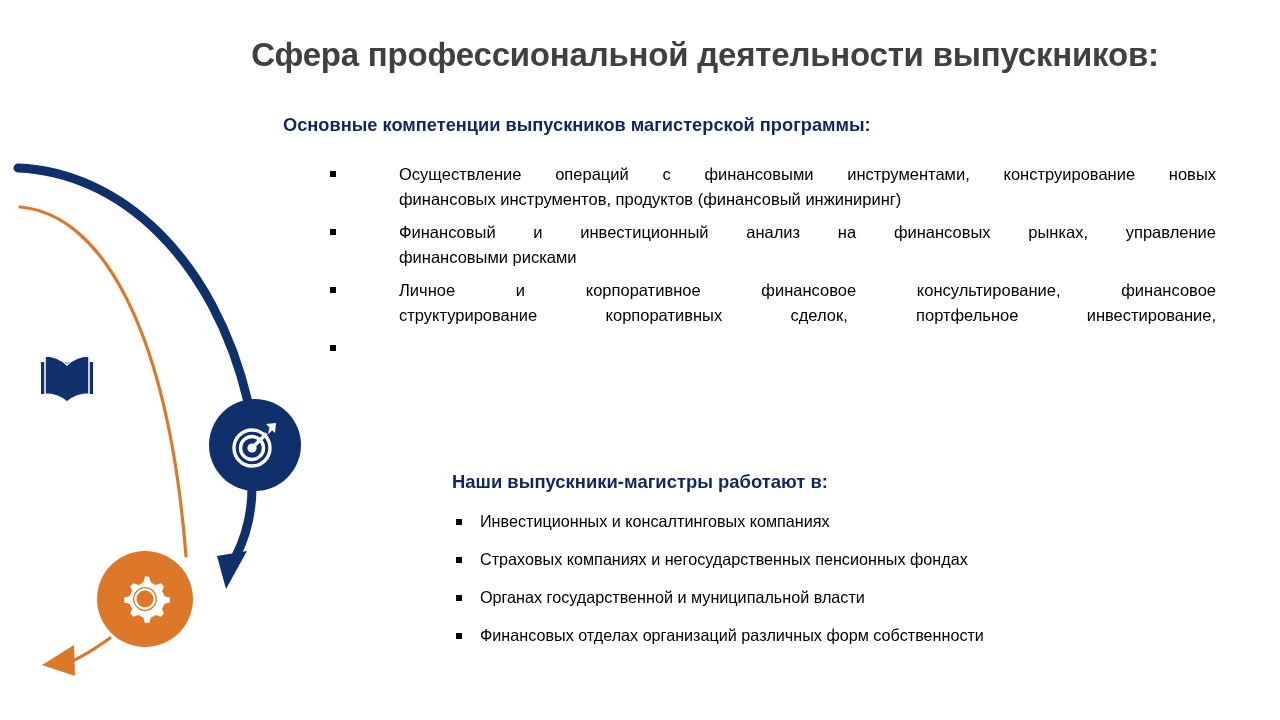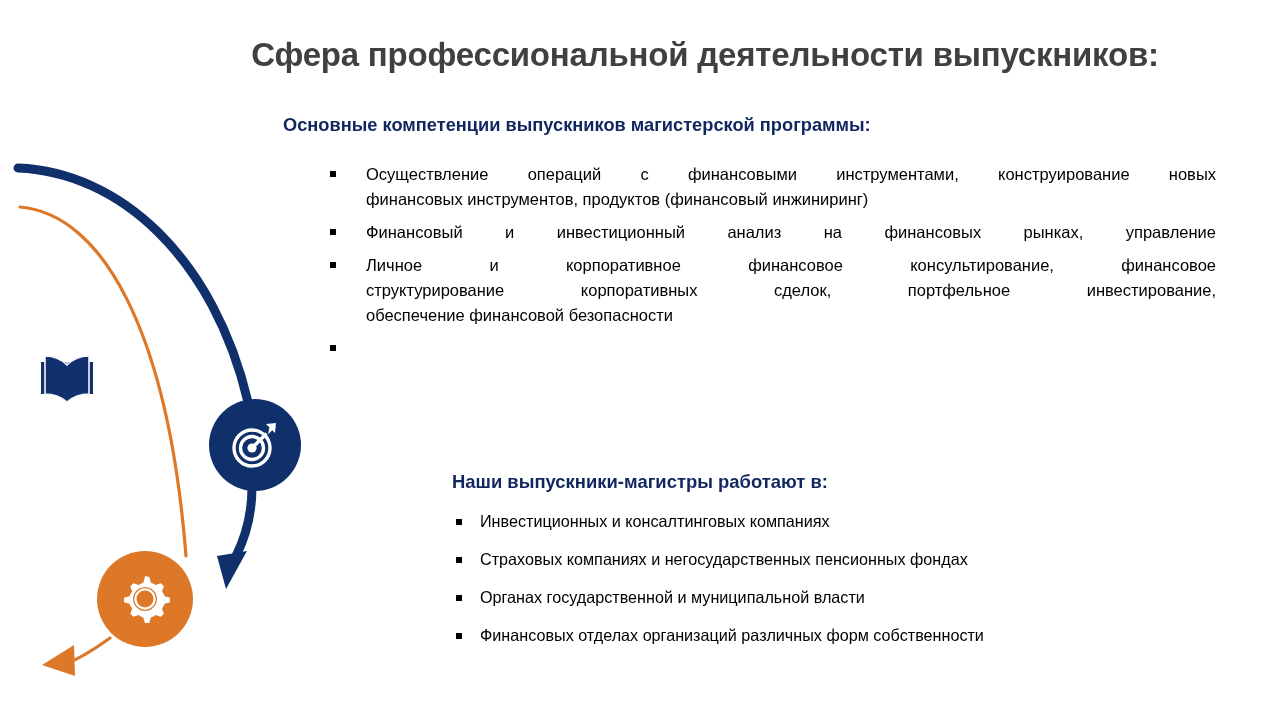--- a/index.html
+++ b/index.html
@@ -95,20 +95,21 @@
   #list1 {
     position: absolute;
     left: 330px;
     top: 162px;
     width: 886px;
   }
   #list1 .row {
     display: flex;
     align-items: flex-start;
     margin-bottom: 8px;
+    gap: 33px;
   }
   #list1 .sq {
     flex: 0 0 auto;
     width: 6px;
     height: 6px;
     background: #000000;
     margin: 9px 30px 0 0;
   }
   #list1 .txt {
     flex: 1 1 auto;
@@ -262,28 +263,28 @@
       <div class="sq"></div>
       <div class="txt">
         <span class="j">Осуществление операций с финансовыми инструментами, конструирование новых</span>
         <span class="l">финансовых инструментов, продуктов (финансовый инжиниринг)</span>
       </div>
     </div>
     <div class="row">
       <div class="sq"></div>
       <div class="txt">
         <span class="j">Финансовый и инвестиционный анализ на финансовых рынках, управление</span>
+        <span class="l">финансовыми рисками</span>
       </div>
     </div>
     <div class="row">
       <div class="sq"></div>
       <div class="txt">
         <span class="j">Личное и корпоративное финансовое консультирование, финансовое</span>
         <span class="j">структурирование корпоративных сделок, портфельное инвестирование,</span>
-        <span class="l">обеспечение финансовой безопасности</span>
       </div>
     </div>
     <div class="row">
       <div class="sq"></div>
       <div class="txt">
       </div>
     </div>
   </div>
 
   <div id="subtitle2">Наши выпускники-магистры работают в:</div>

